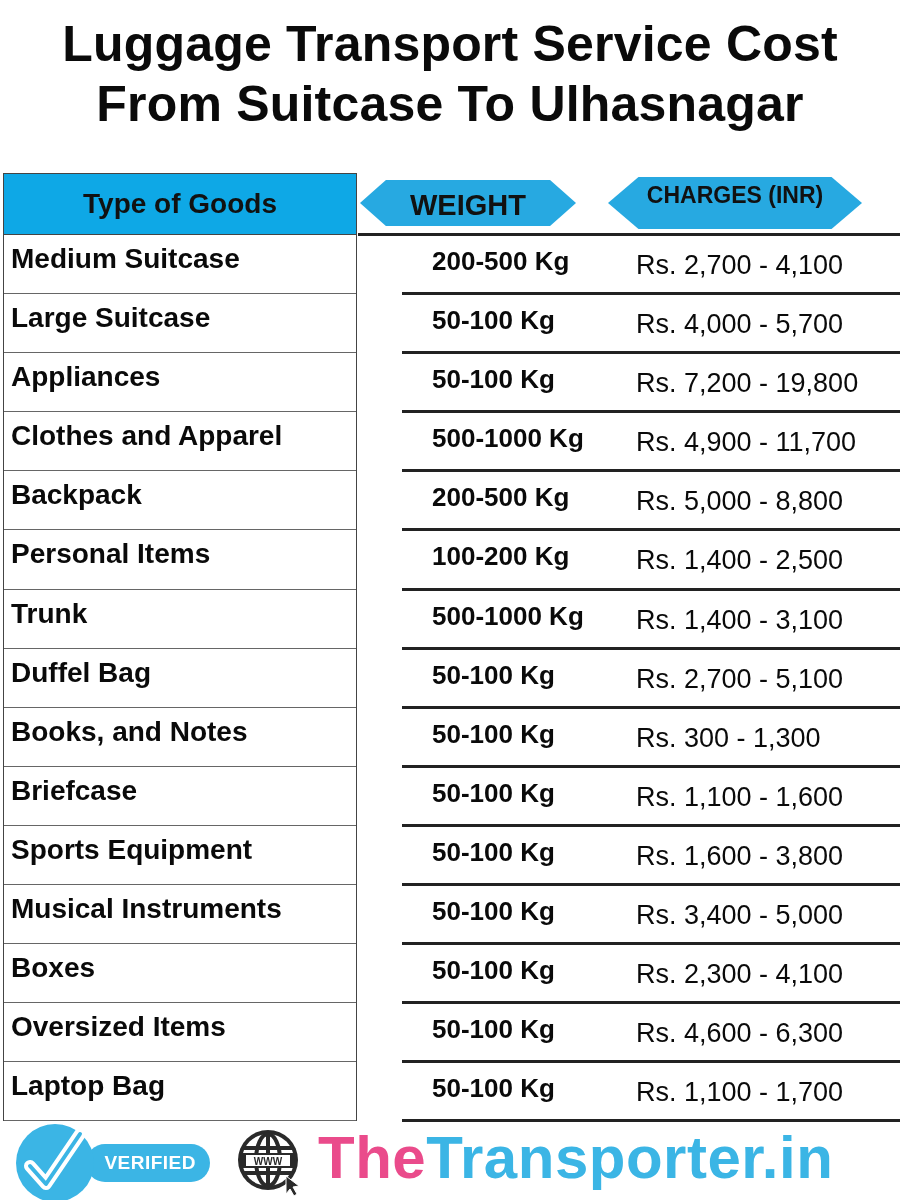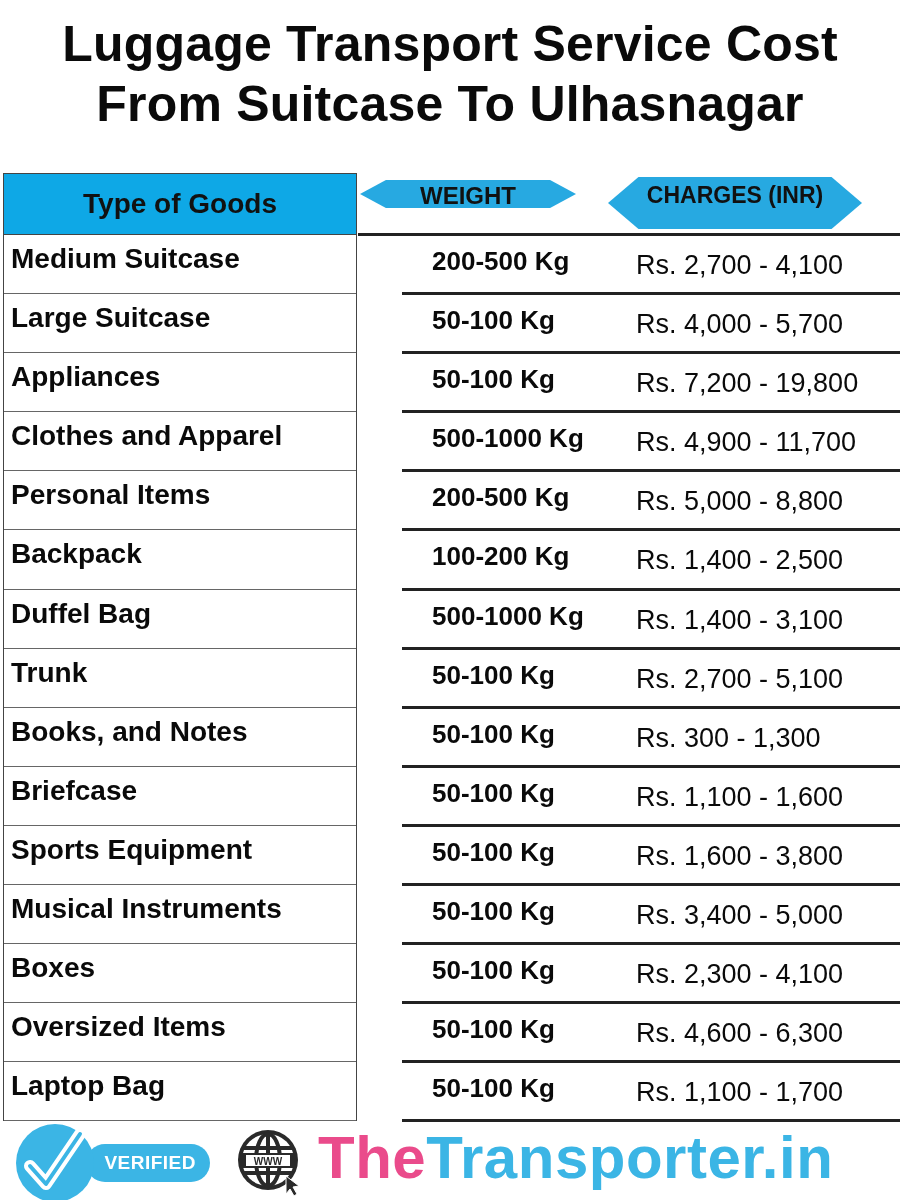--- a/index.html
+++ b/index.html
@@ -27,21 +27,21 @@
       font-weight: bold; font-size: 28px; color: #0a0a0a;
       padding-left: 7px; padding-top: 8px;
     }
 
     
     .hex {
       position: absolute; background: #27a9e1; color: #111;
       font-weight: bold; display: flex; align-items: center; justify-content: center;
       clip-path: polygon(12% 0, 88% 0, 100% 50%, 88% 100%, 12% 100%, 0 50%);
     }
-    .hex-weight { left: 360px; top: 180px; width: 216px; height: 28px; font-size: 24px; padding-top: 4px; text-align: right; }
+    .hex-weight { left: 360px; top: 180px; width: 216px; height: 46px; font-size: 29px; padding-top: 4px; text-align: right; }
     .hex-charges { left: 608px; top: 177px; width: 254px; height: 52px; font-size: 23px; padding-bottom: 16px; }
 
     
     .right-table { position: absolute; left: 358px; top: 233px; width: 542px; border-top: 3px solid #222; padding-left: 44px; }
     .right-row {
       position: relative; height: 59.1px; border-bottom: 3px solid #222;
     }
     .weight { position: absolute; left: 30px; top: 10px; font-weight: bold; font-size: 26px; color: #0a0a0a; }
     .charge { position: absolute; left: 234px; top: 14px; font-size: 27px; color: #0a0a0a; }
 
@@ -70,24 +70,24 @@
   <div>Luggage Transport Service Cost</div>
   <div>From Suitcase To Ulhasnagar</div>
 </div>
 
 <div class="left-table">
   <div class="left-head">Type of Goods</div>
   <div class="left-row">Medium Suitcase</div>
   <div class="left-row">Large Suitcase</div>
   <div class="left-row">Appliances</div>
   <div class="left-row">Clothes and Apparel</div>
+  <div class="left-row">Backpack</div>
   <div class="left-row">Personal Items</div>
-  <div class="left-row">Backpack</div>
+  <div class="left-row">Trunk</div>
   <div class="left-row">Duffel Bag</div>
-  <div class="left-row">Trunk</div>
   <div class="left-row">Books, and Notes</div>
   <div class="left-row">Briefcase</div>
   <div class="left-row">Sports Equipment</div>
   <div class="left-row">Musical Instruments</div>
   <div class="left-row">Boxes</div>
   <div class="left-row">Oversized Items</div>
   <div class="left-row">Laptop Bag</div>
 </div>
 
 <div class="hex hex-weight">WEIGHT</div>

